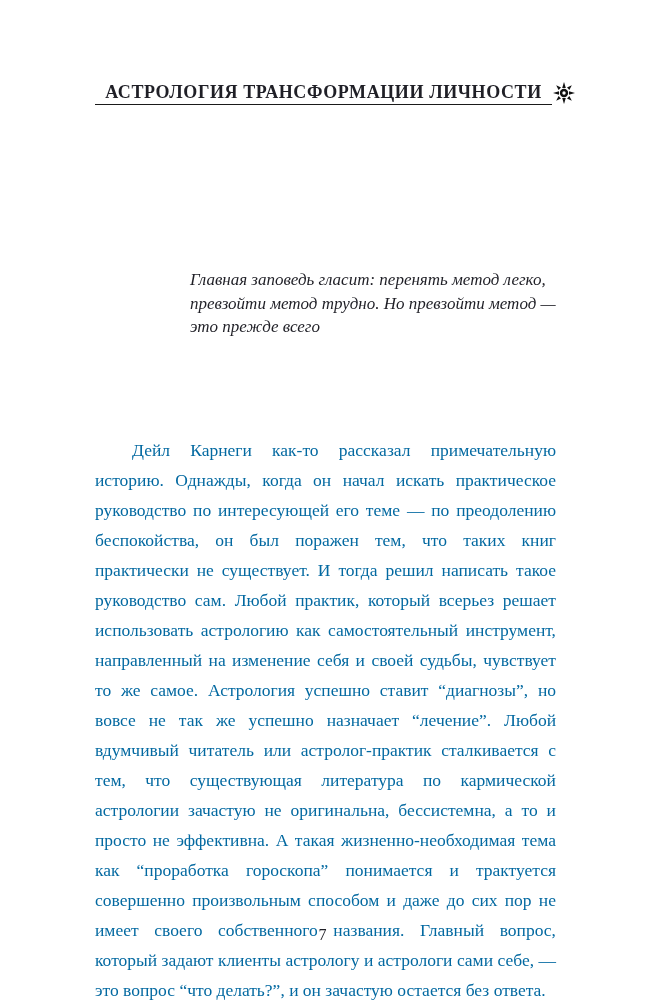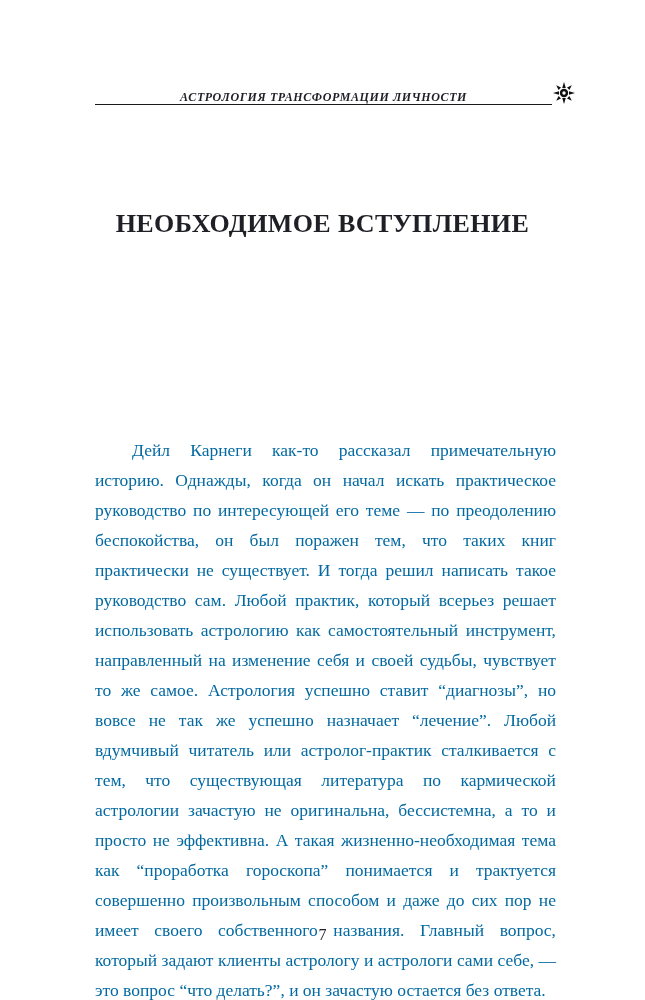--- a/index.html
+++ b/index.html
@@ -23,26 +23,24 @@
     top: 78px;
     left: 95px;
     width: 457px;
     height: 26px;
     border-bottom: 1.6px solid #1a1a1a;
     text-align: center;
   }
   .running-head .head-text {
     display: inline-block;
     padding-top: 4px;
-    font-size: 12px;
+    font-size: 18px;
     font-weight: bold;
-    font-style: italic;
     letter-spacing: 0.6px;
     white-space: nowrap;
-    margin-top: 8px;
   }
   .sun {
     position: absolute;
     top: 82px;
     left: 553px;
     width: 22px;
     height: 22px;
   }
   
   .chapter-title {
@@ -120,21 +118,21 @@
           <polygon points="3.2,3.2 8,5.6 5.6,8"></polygon>
           <polygon points="18.8,18.8 14,16.4 16.4,14"></polygon>
           <polygon points="18.8,3.2 16.4,8 14,5.6"></polygon>
           <polygon points="3.2,18.8 5.6,14 8,16.4"></polygon>
         </g>
       </g>
       <circle cx="11" cy="11" r="1.7" fill="#ffffff"></circle>
     </svg>
   </span>
 
-  <h1 class="chapter-title">НЕОБХОДИМОЕ ВСТУПЛЕНИЕ</h1>
 
+  <div class="epigraph">Главная заповедь гласит: перенять метод легко, превзойти метод трудно. Но превзойти метод — это прежде всего</div>
 
 
   <p class="body-text">Дейл Карнеги как-то рассказал примечательную историю. Однажды, когда он начал искать практическое руководство по интересующей его теме — по преодолению беспокойства, он был поражен тем, что таких книг практически не существует. И тогда решил написать такое руководство сам. Любой практик, который всерьез решает использовать астрологию как самостоятельный инструмент, направленный на изменение себя и своей судьбы, чувствует то же самое. Астрология успешно ставит “диагнозы”, но вовсе не так же успешно назначает “лечение”. Любой вдумчивый читатель или астролог-практик сталкивается с тем, что существующая литература по кармической астрологии зачастую не оригинальна, бессистемна, а то и просто не эффективна. А такая жизненно-необходимая тема как “проработка гороскопа” понимается и трактуется совершенно произвольным способом и даже до сих пор не имеет своего собственного названия. Главный вопрос, который задают клиенты астрологу и астрологи сами себе, — это вопрос “что делать?”, и он зачастую остается без ответа.</p>
 
   <div class="folio">7</div>
 
 </div>
 
 </body></html>

